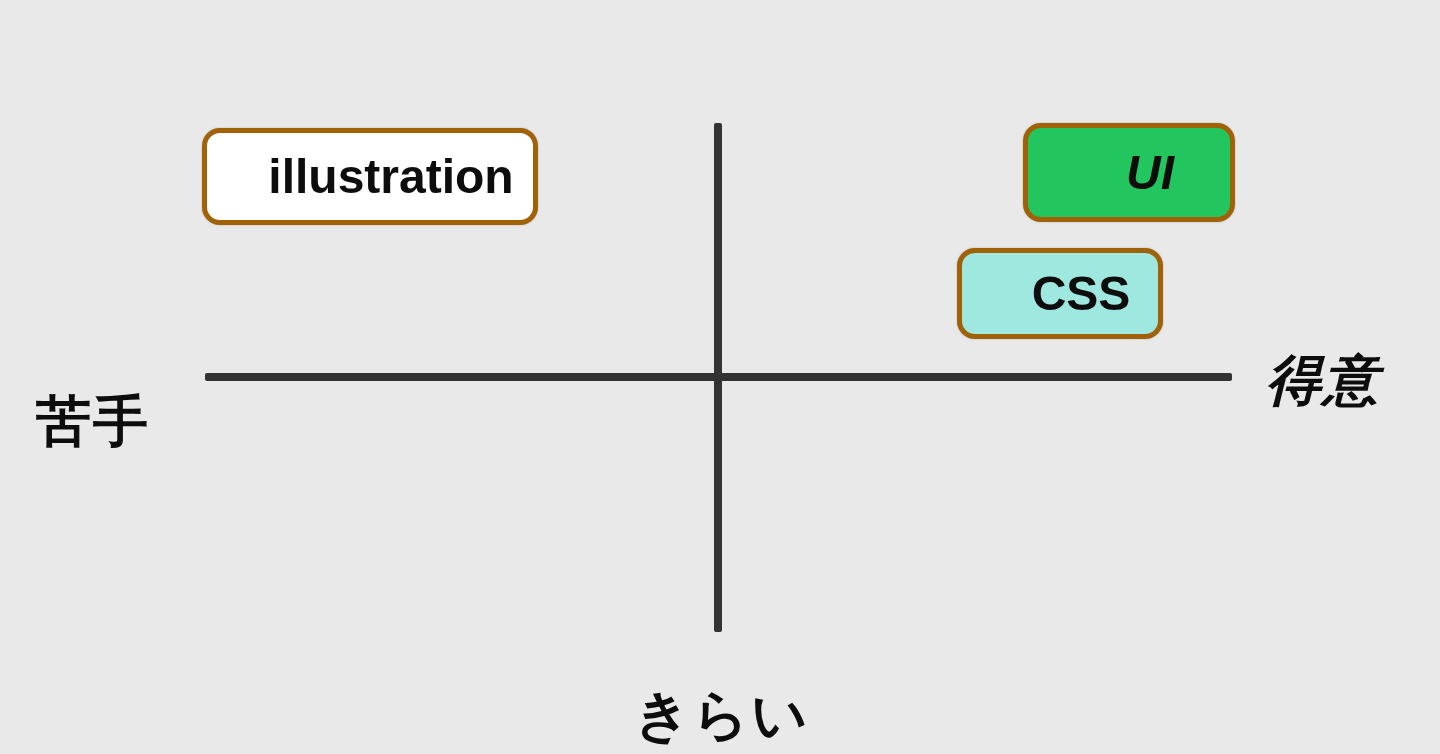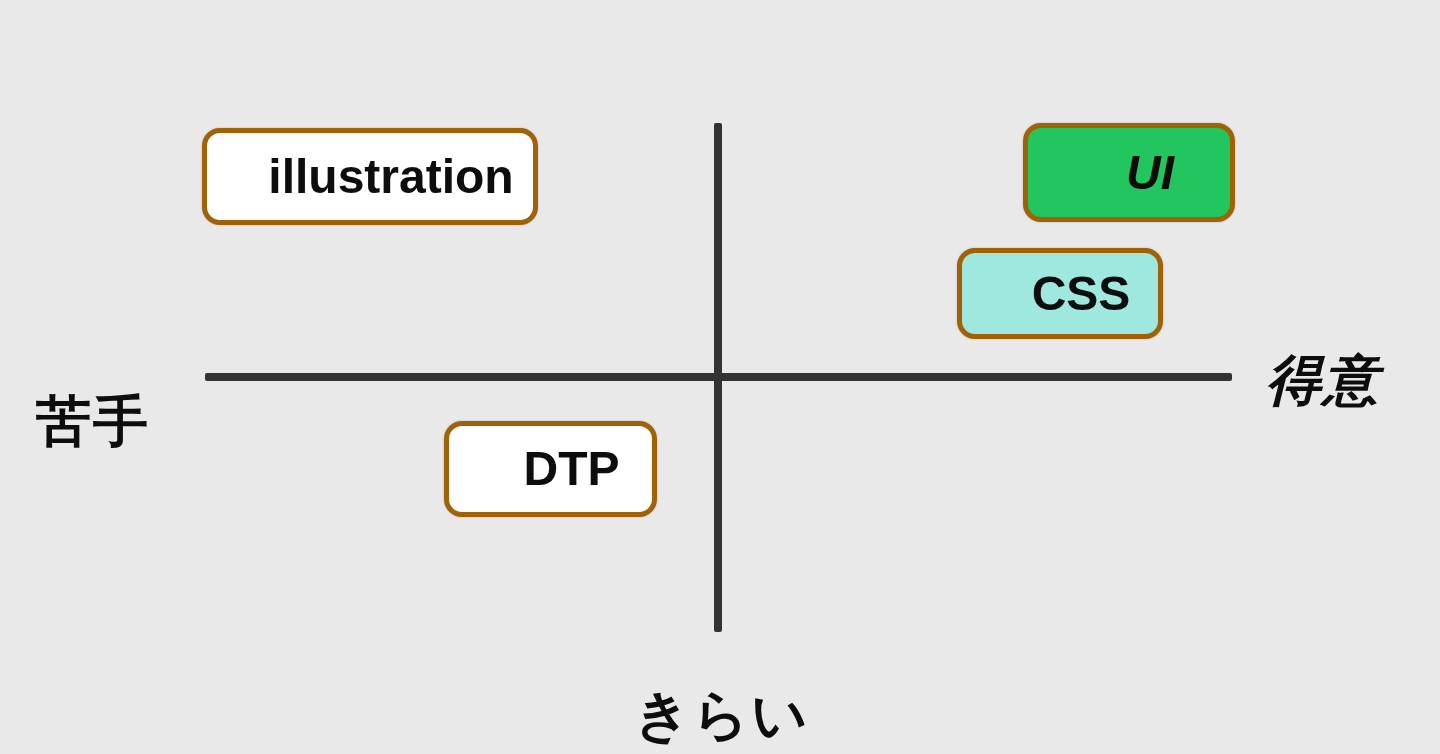--- a/index.html
+++ b/index.html
@@ -119,15 +119,14 @@
   <div class="axis axis-vertical"></div>
   <div class="axis axis-horizontal"></div>
 
   <div class="axis-label axis-label-bottom">きらい</div>
   <div class="axis-label axis-label-left">苦手</div>
   <div class="axis-label axis-label-right">得意</div>
 
   <div class="item-box item-illustration" style="background-color: rgb(255, 255, 255);">illustration</div>
   <div class="item-box item-ui" style="background-color: #22c55e; font-style: italic;">UI</div>
   <div class="item-box item-css" style="background-color: rgb(159, 232, 223);">CSS</div>
-  <div class="item-box item-dtp" style="background-color: rgb(255, 255, 255);">DTP</div>
 
 </div>
 
 </body></html>

